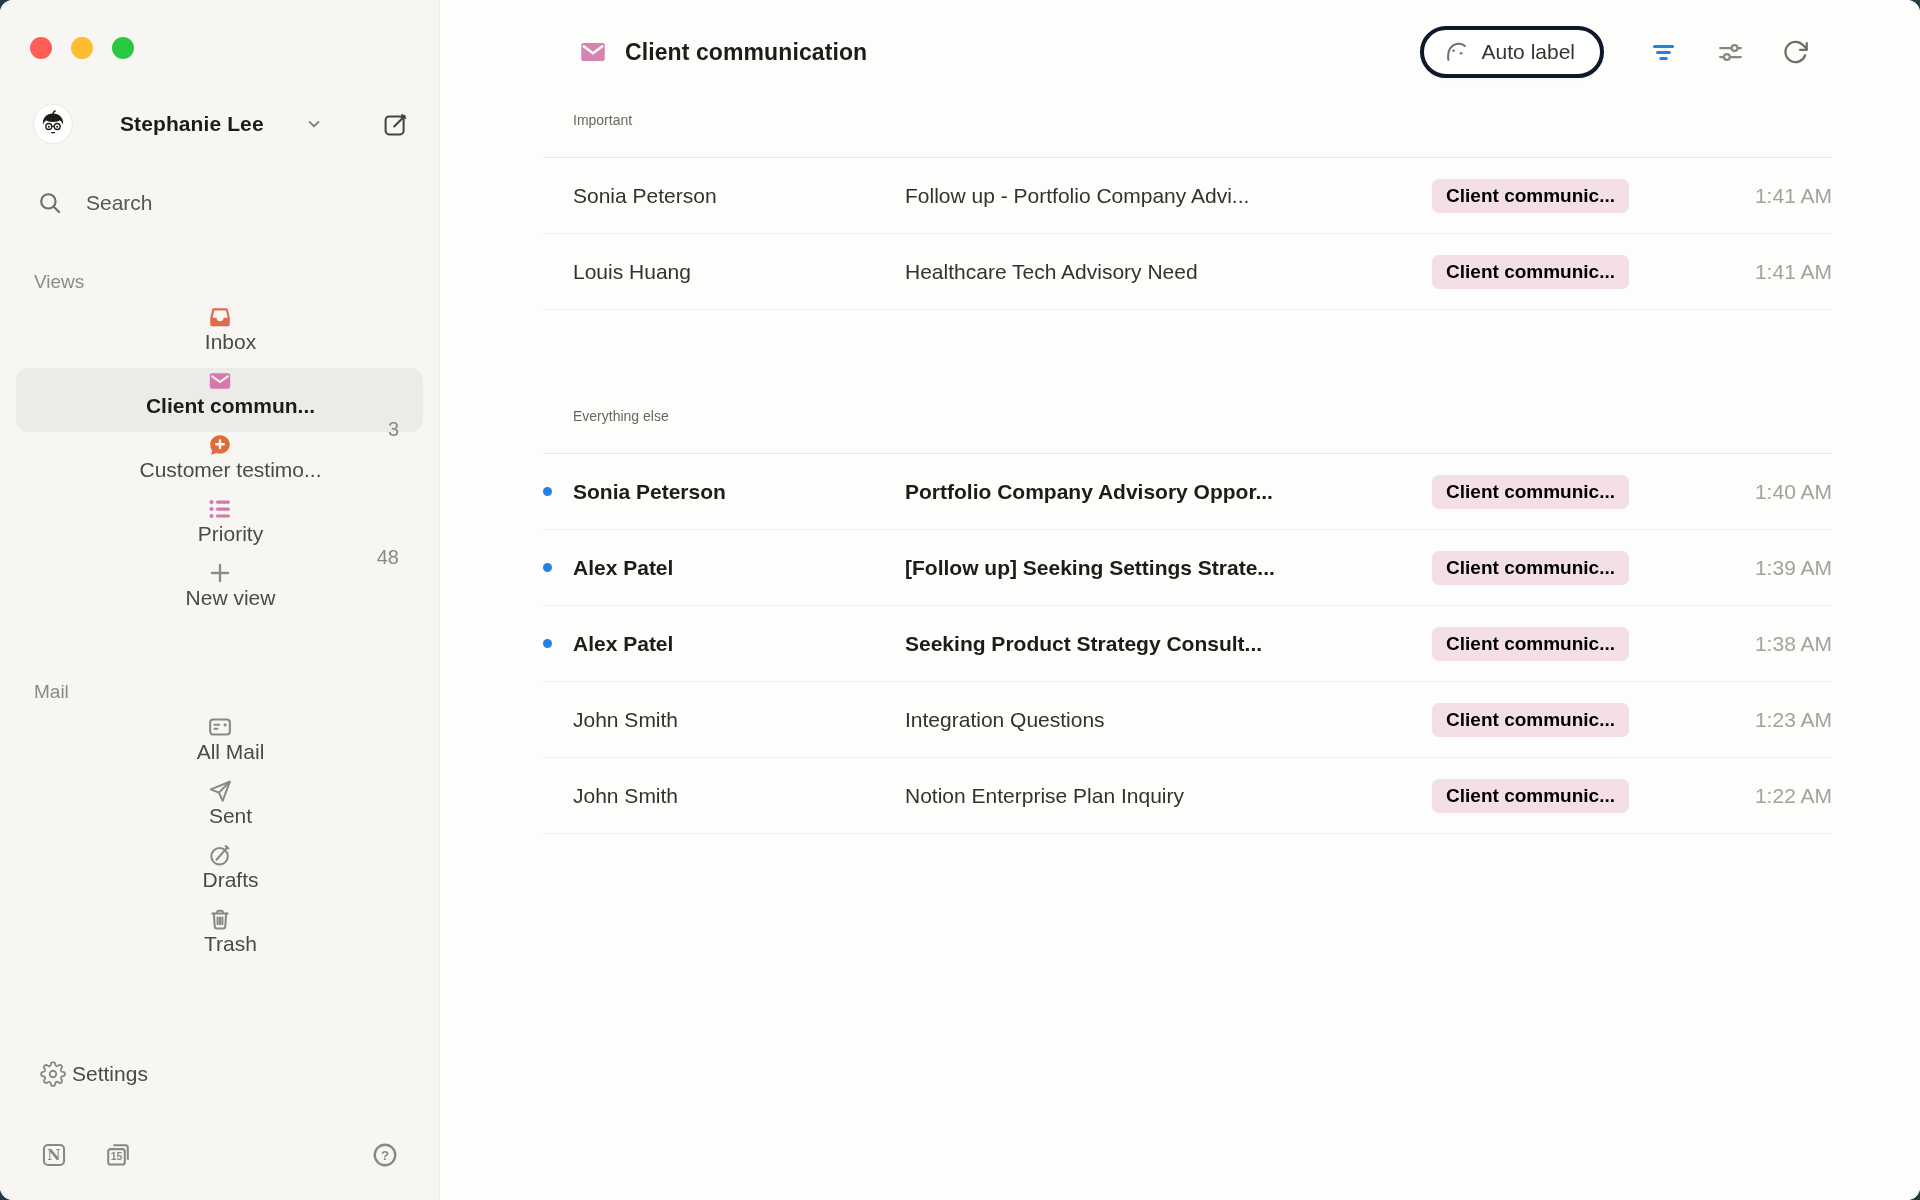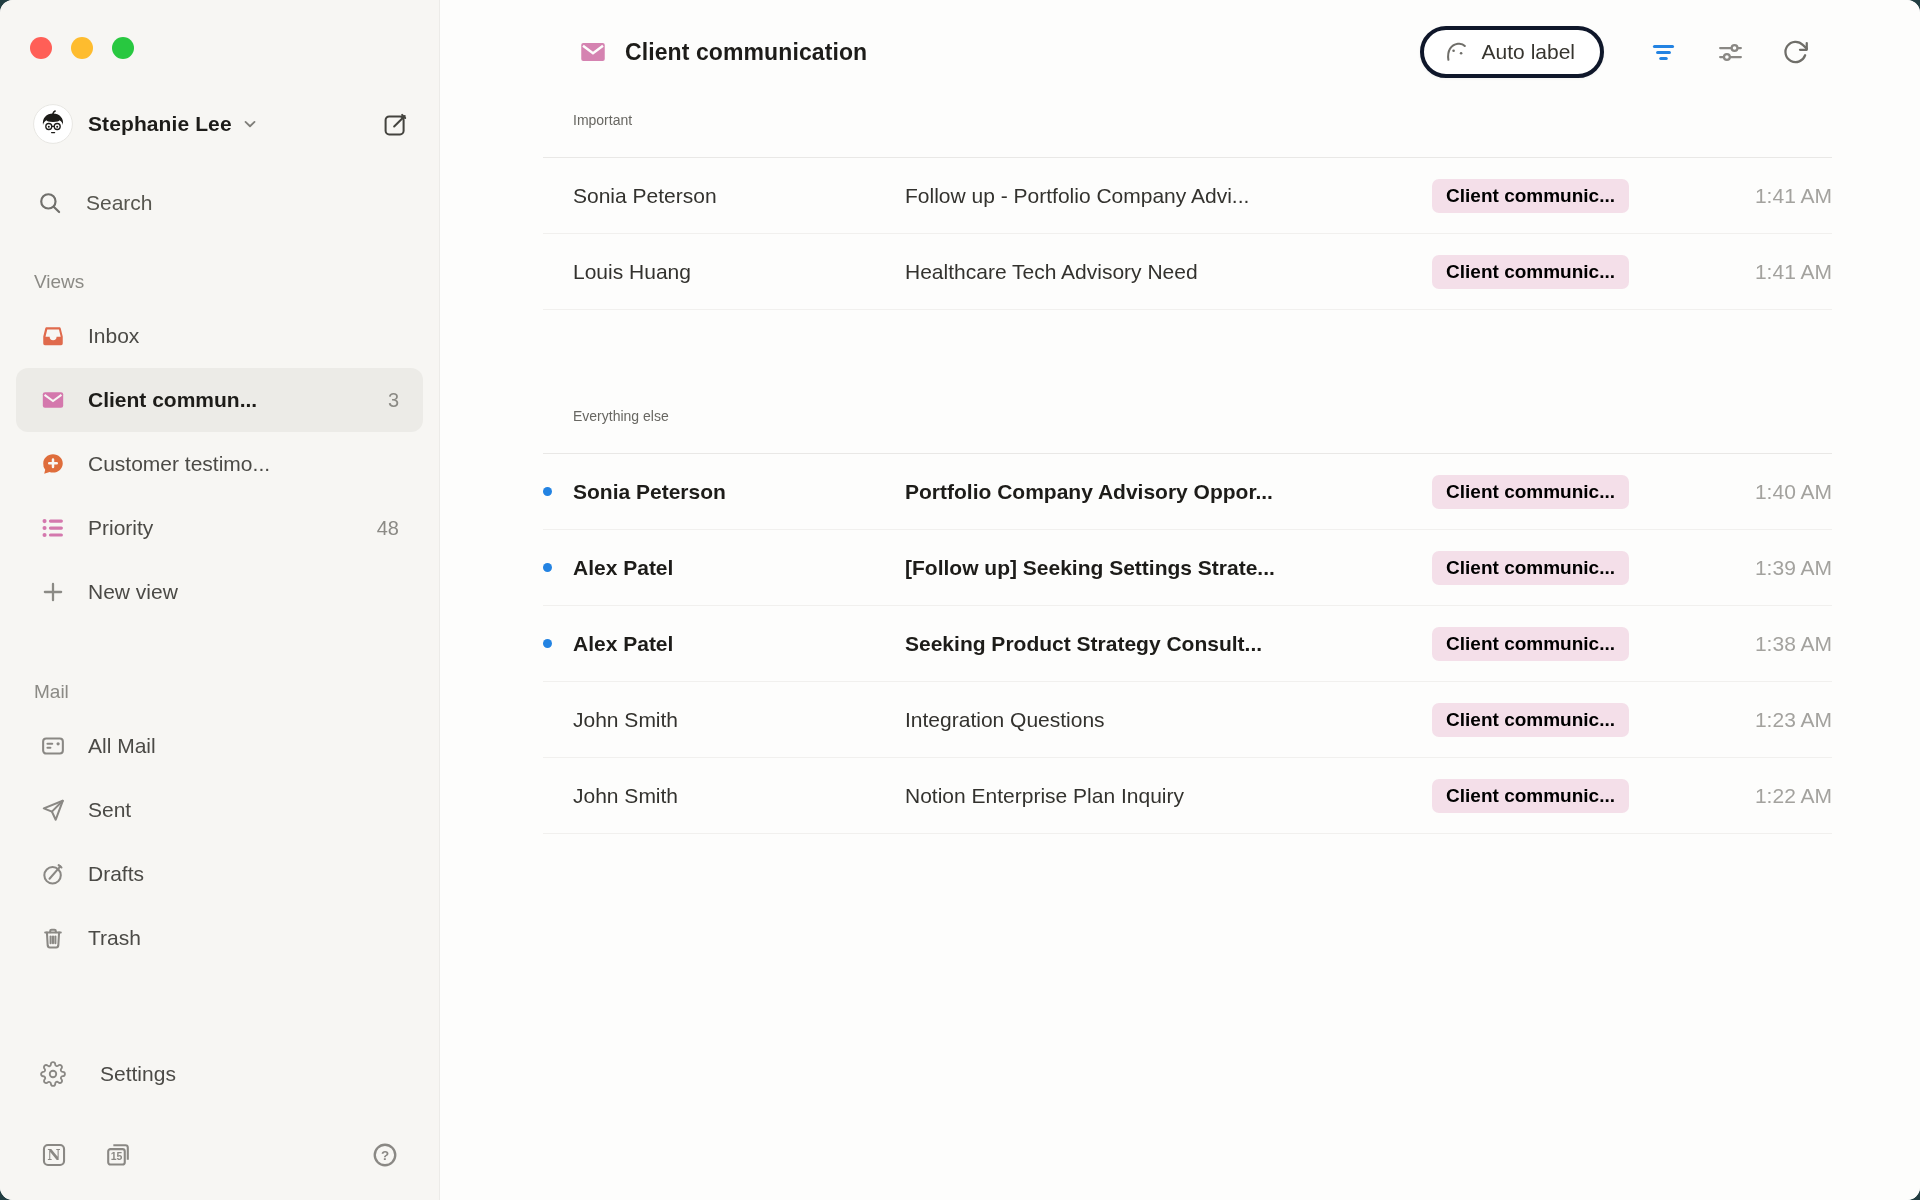--- a/index.html
+++ b/index.html
@@ -8,42 +8,42 @@
   .window { position:absolute; inset:0; border-radius:13px; overflow:hidden; display:flex; background:#FDFDFC; }
 
   
   .sidebar { position:relative; width:440px; flex:none; background:#F7F6F3; border-right:1px solid #ECEBE8; }
   .traffic { position:absolute; top:37px; left:30px; display:flex; gap:19px; }
   .traffic span { width:22px; height:22px; border-radius:50%; }
   .tl-close { background:#FF5F57; }
   .tl-min   { background:#FEBC2E; }
   .tl-max   { background:#28C840; }
 
-  .profile-row { position:absolute; top:100px; left:33px; right:30px; height:48px; display:flex; align-items:center; }
+  .profile-row { position:absolute; top:100px; left:33px; right:30px; height:48px; display:flex; align-items:center;gap:32px; }
   .avatar { width:40px; height:40px; flex:none; }
   .profile-name { margin-left:15px; font-size:21px; font-weight:700; color:#1D1C19; letter-spacing:.1px; }
   .chev { margin-left:9px; width:18px; height:18px; }
   .compose { margin-left:auto; width:27px; height:27px; cursor:pointer; }
 
   .search-row { position:absolute; top:180px; left:37px; height:46px; display:flex; align-items:center; gap:23px; cursor:pointer; }
   .search-row .label { font-size:21px; color:#57564F; }
 
   .nav { position:absolute; top:260px; left:16px; right:16px; }
   .section-label { height:44px; display:flex; align-items:center; padding-left:18px; font-size:19px; color:#8B8A85; font-weight:500; }
   .section-label.mail { margin-top:46px; }
-  .nav-item { height:64px; display:flex; align-items:center; padding:0 24px; border-radius:12px; cursor:pointer; }
+  .nav-item { height:64px; display:flex; align-items:center; padding:0 24px; border-radius:12px; cursor:pointer;flex-direction:column; }
   .nav-item .nicon { width:26px; height:26px; flex:none; }
   .nav-item .nlabel { margin-left:22px; font-size:21px; color:#4B4A46; white-space:nowrap; }
   .nav-item .ncount { margin-left:auto; font-size:20px; color:#8B8A85; }
   .nav-item.selected { background:#ECEBE7; }
   .nav-item.selected .nlabel { color:#1D1C19; font-weight:600; }
 
   .settings-row { position:absolute; top:1042px; left:16px; right:16px; height:64px; display:flex; align-items:center; padding:0 24px; cursor:pointer; }
   .settings-row .nicon { width:26px; height:26px; }
-  .settings-row .nlabel { margin-left:34px; font-size:21px; color:#4B4A46; }
+  .settings-row .nlabel { margin-left:6px; font-size:21px; color:#4B4A46; }
 
   .bottom-row { position:absolute; top:1123px; left:40px; right:40px; height:64px; display:flex; align-items:center; gap:36px; }
   .bottom-row .bicon { width:28px; height:28px; cursor:pointer; }
   .bottom-row .help { margin-left:auto; }
 
   
   .main { position:relative; flex:1; background:#FDFDFC; }
   .main-header { position:absolute; top:0; left:0; right:16px; height:104px; display:flex; align-items:center; padding:0 95px 0 138px; }
   .title-icon { width:30px; height:30px; flex:none; }
   .page-title { margin-left:17px; font-size:23px; font-weight:600; color:#1D1C19; letter-spacing:.1px; }

